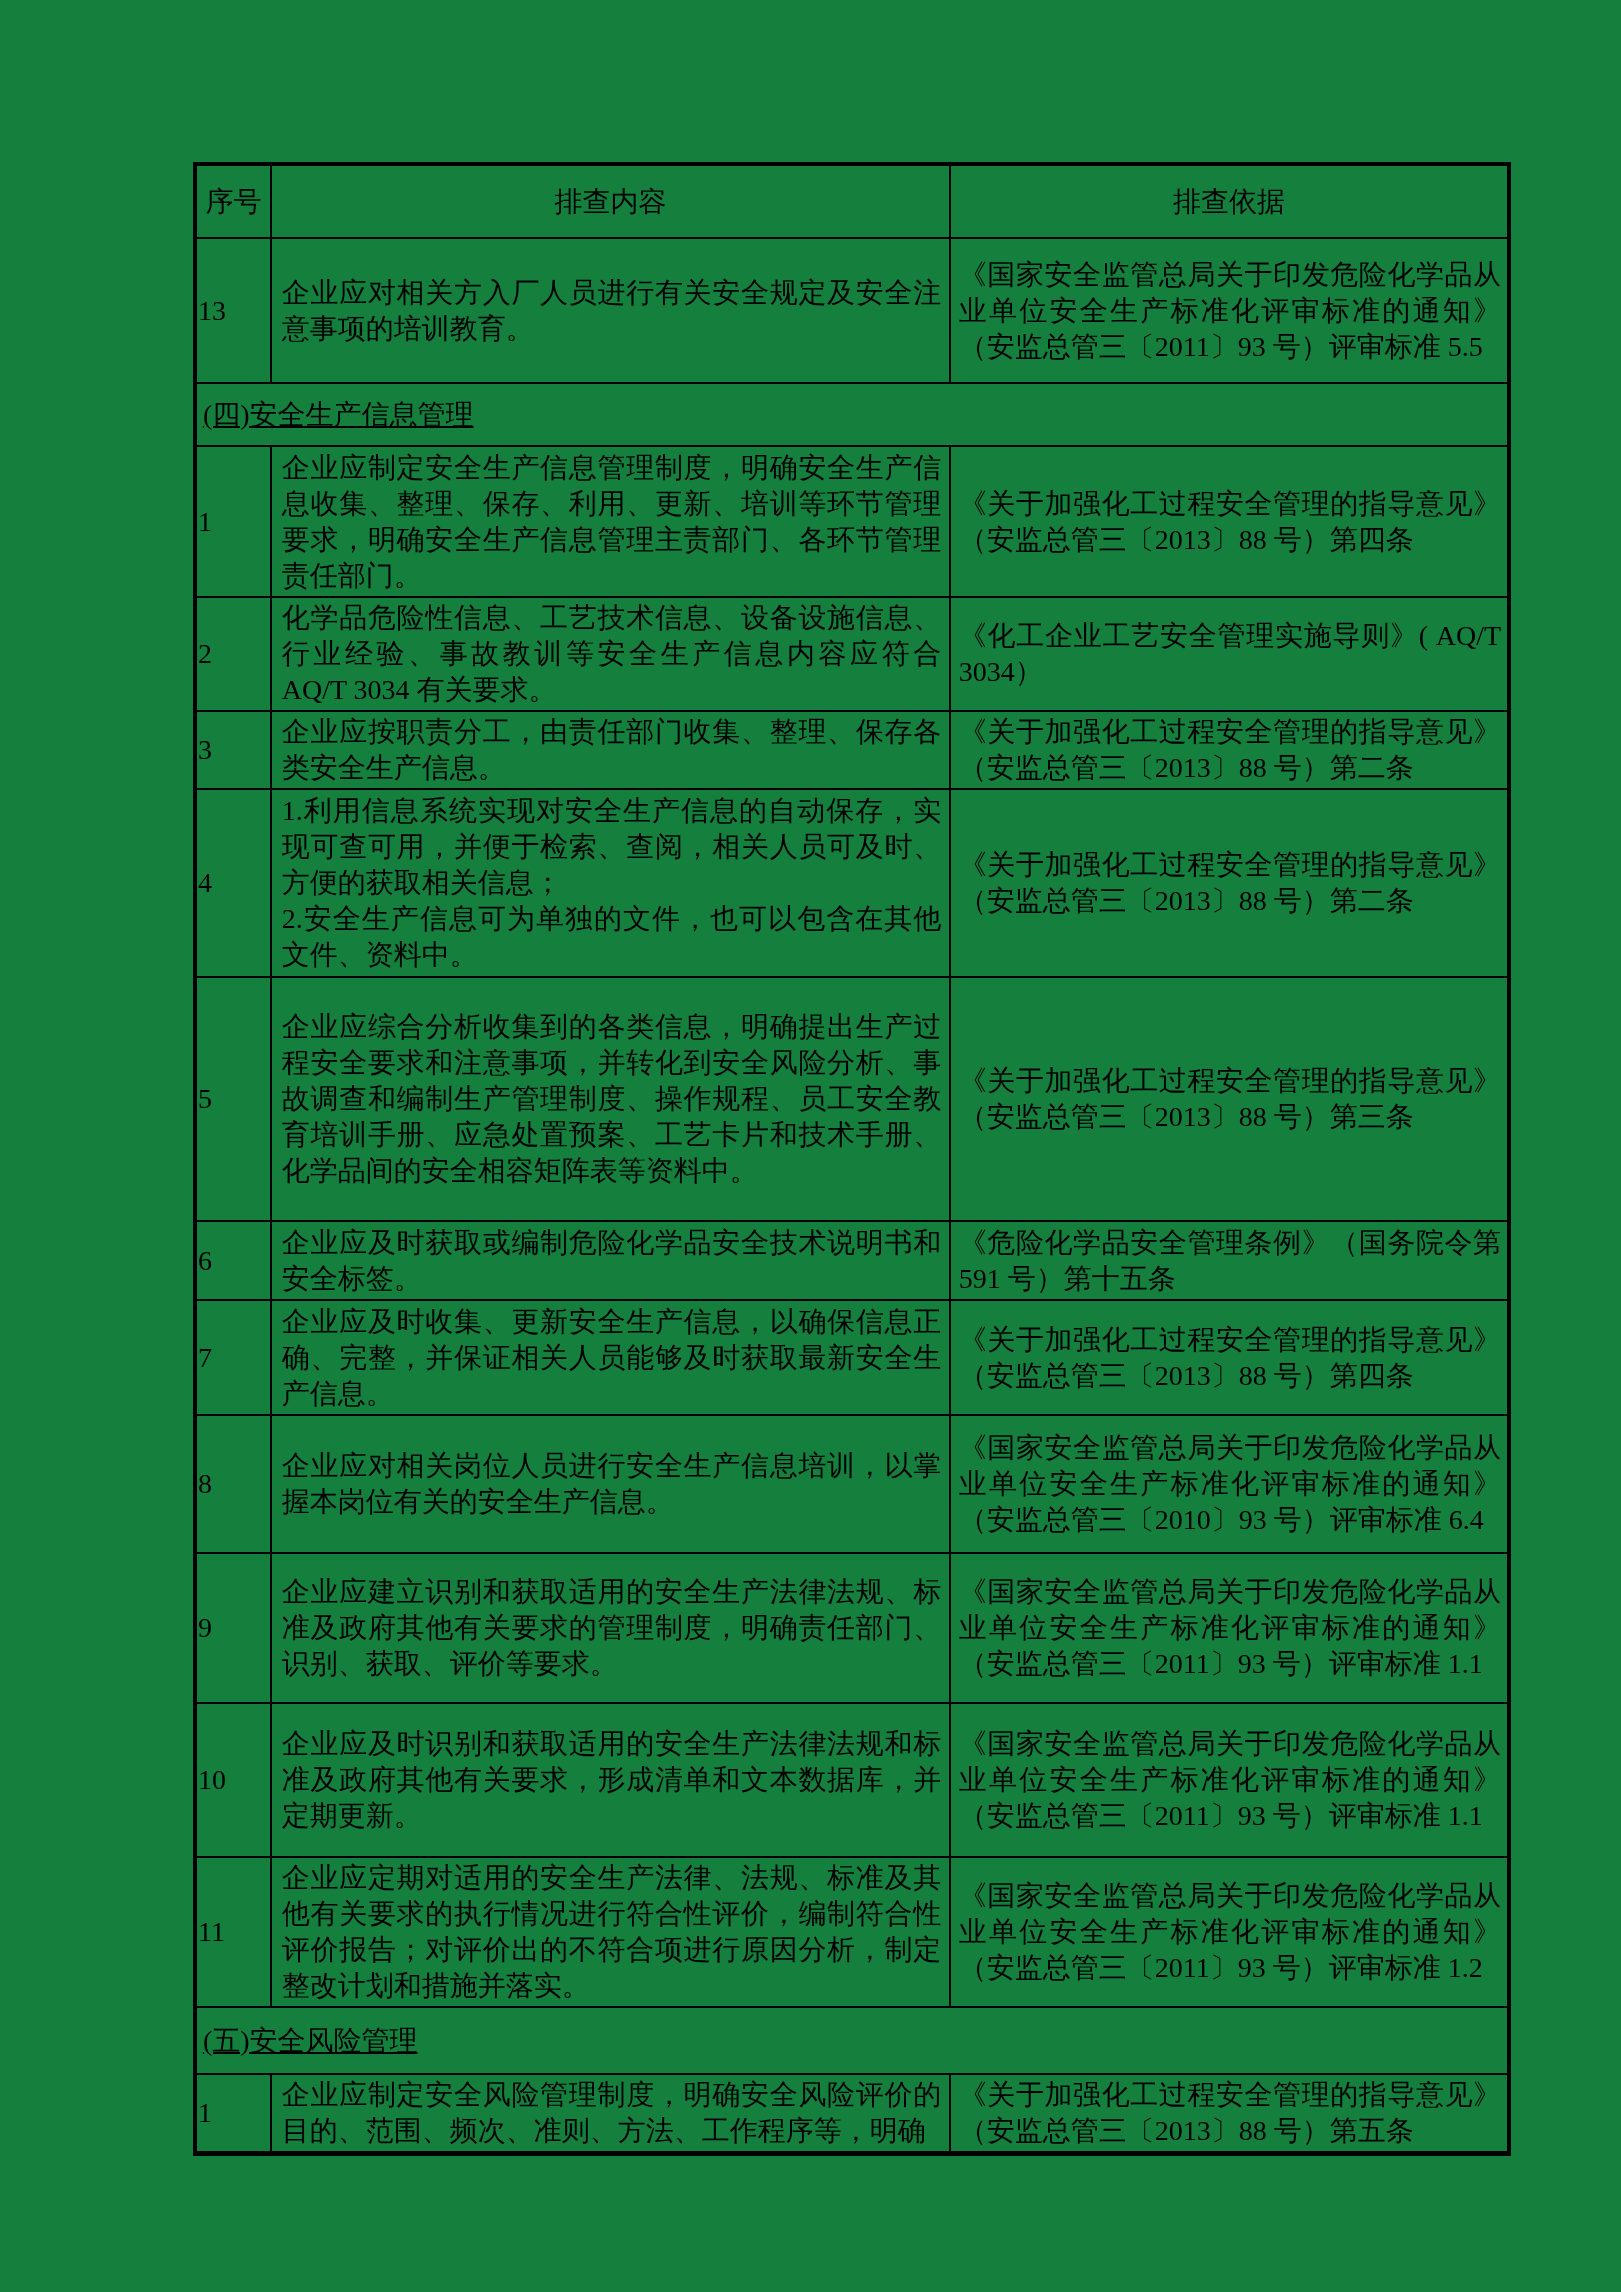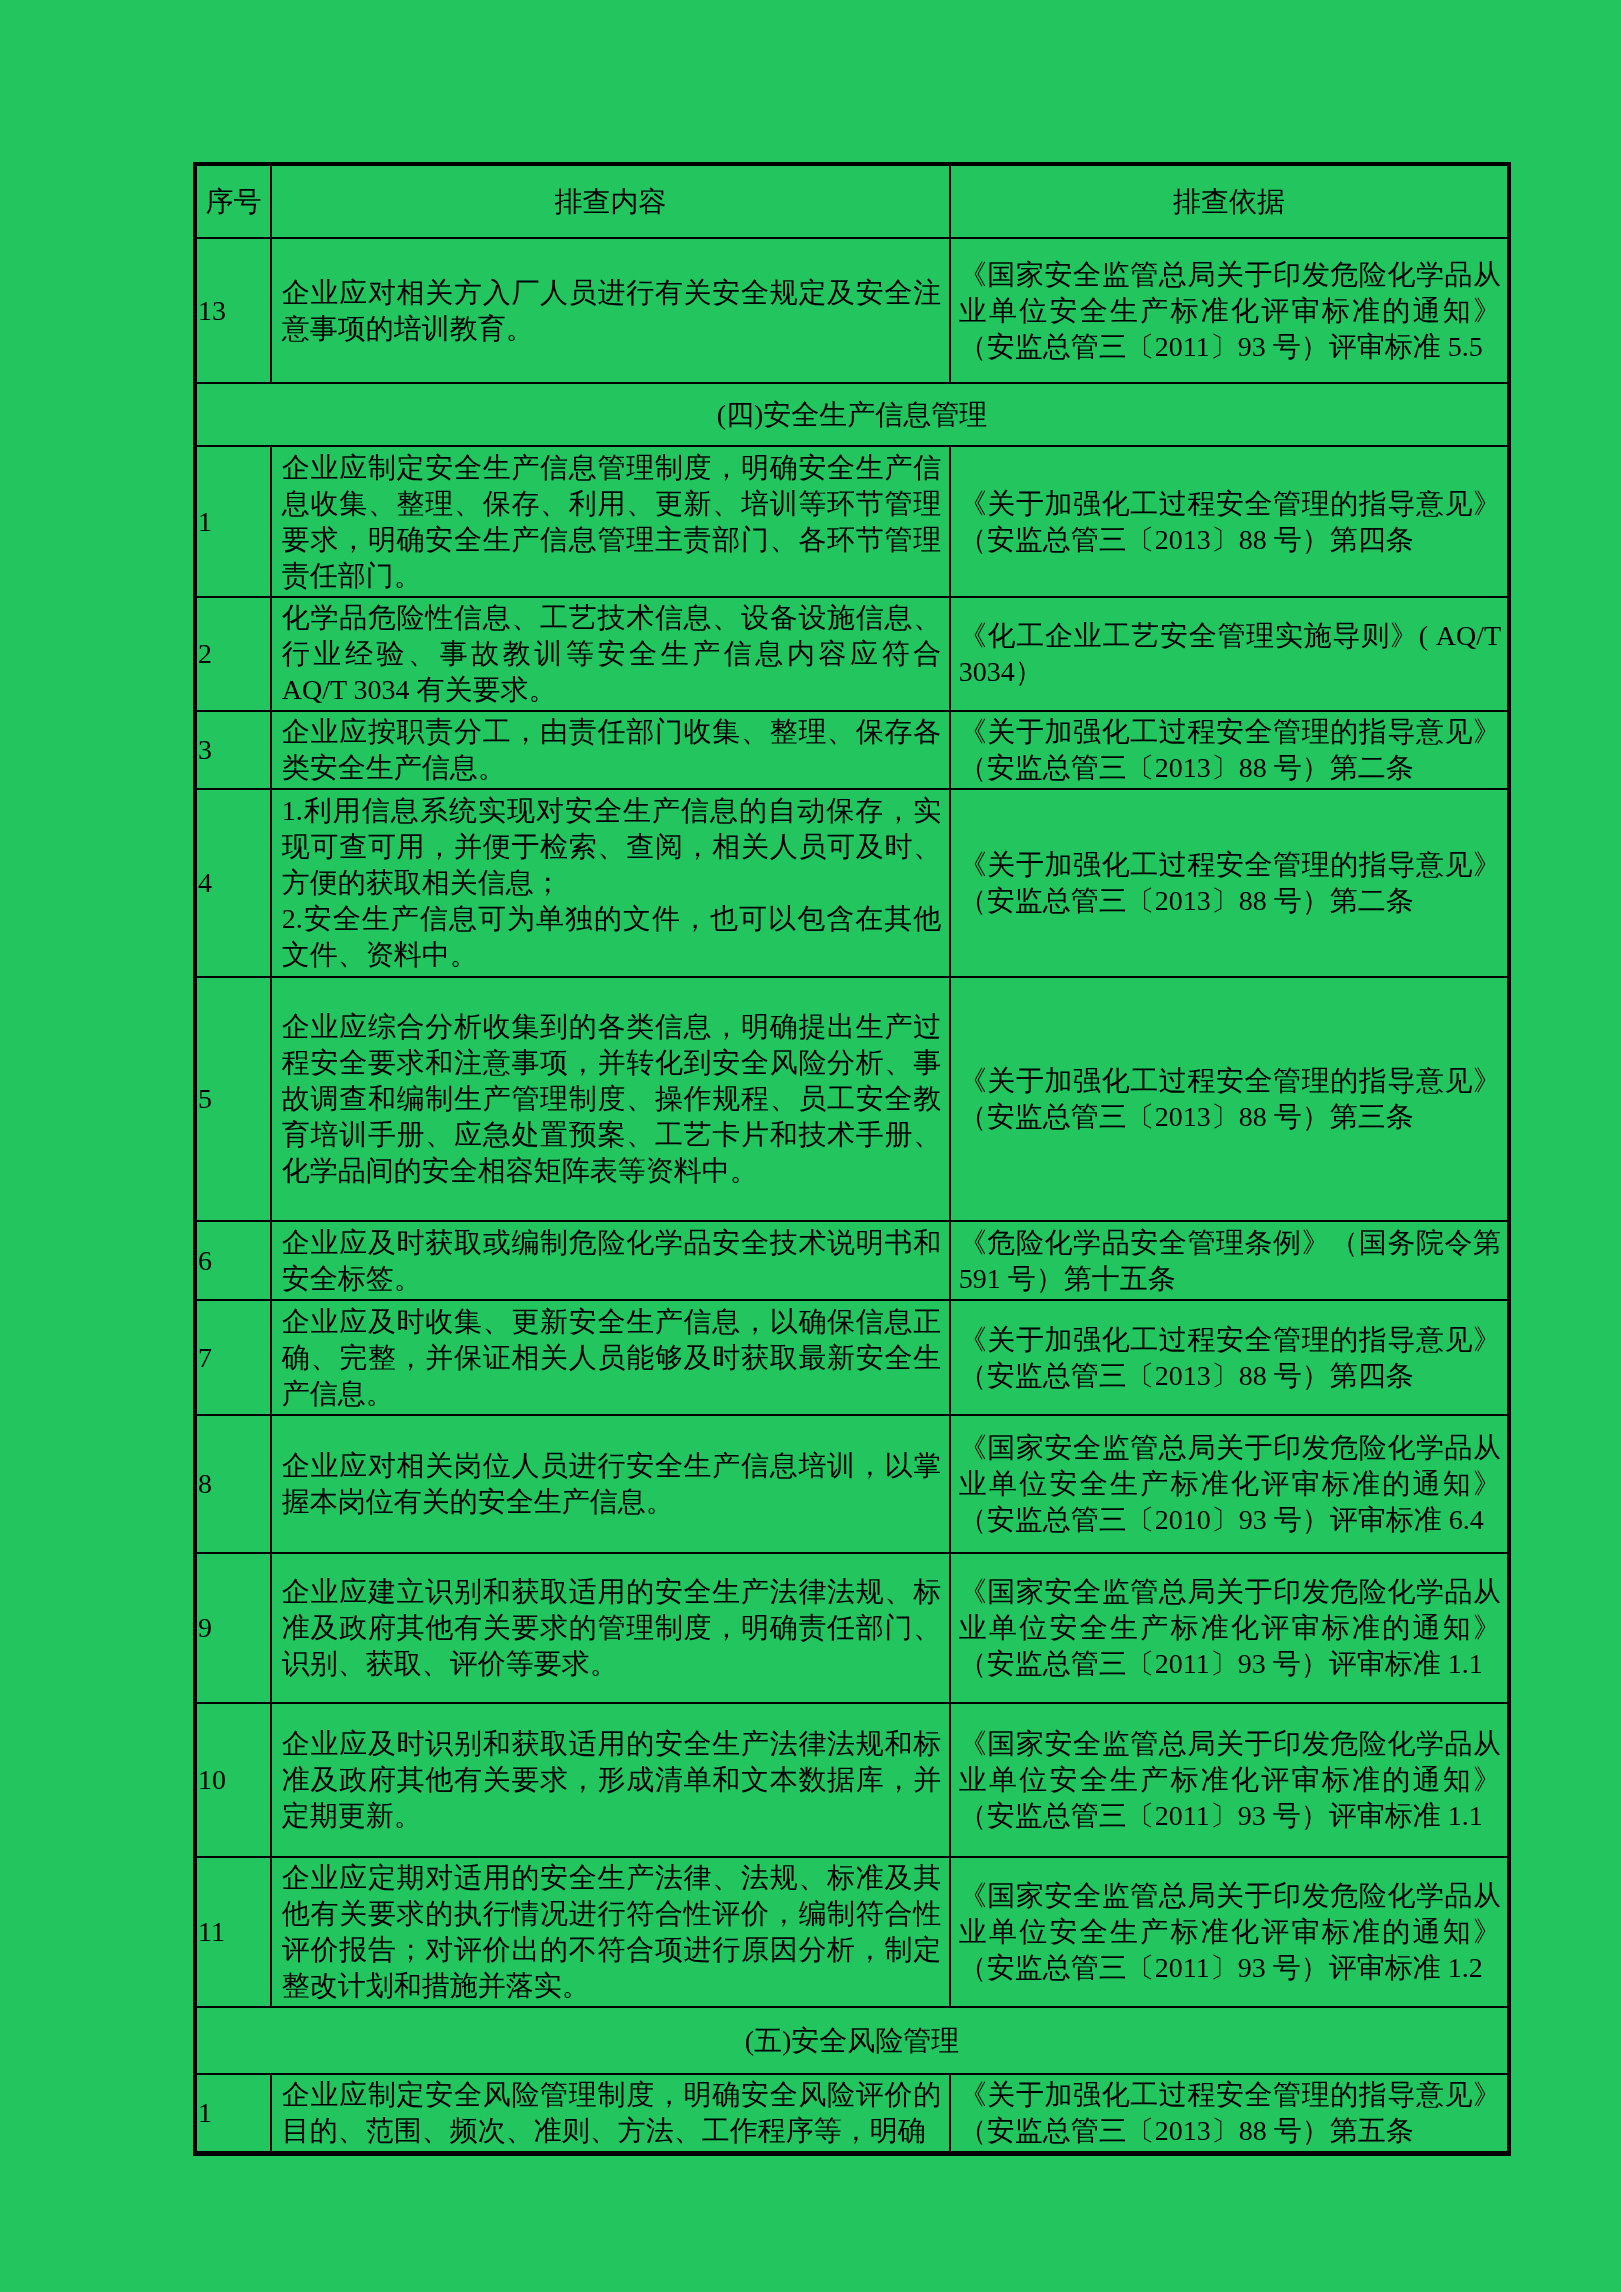--- a/index.html
+++ b/index.html
@@ -1,20 +1,20 @@
 <!DOCTYPE html>
 <html><head>
 <meta charset="utf-8">
 <style>
   html,body { margin:0; padding:0; background:#e8e8e8; }
   .page {
     position: relative;
     width: 1621px;
     height: 2293px;
-    background: #22c55e;
+    background: #15803d;
     margin: 0 auto;
     overflow: hidden;
     font-family: "Liberation Serif", "DejaVu Serif", serif;
     color: #000;
   }
   table.doc-table {
     position: absolute;
     left: 193px;
     top: 162px;
     width: 1314px;
@@ -41,22 +41,23 @@
     padding: 2px 7.8px 2px 9.8px;
     white-space: pre-line;
     margin-top: 48px;
   }
   td.cell-basis {
     text-align: justify;
     padding: 2px 5.9px 2px 7.8px;
     font-family: Liberation Serif, serif;
   }
   td.section-cell {
-    text-align: center;
+    text-align: left;
     padding: 2px 5.9px;
+    text-decoration: underline;
   }
 </style>
 </head>
 <body>
 
 <div class="page">
   <table class="doc-table">
     <colgroup>
       <col style="width:76px">
       <col style="width:679px">

